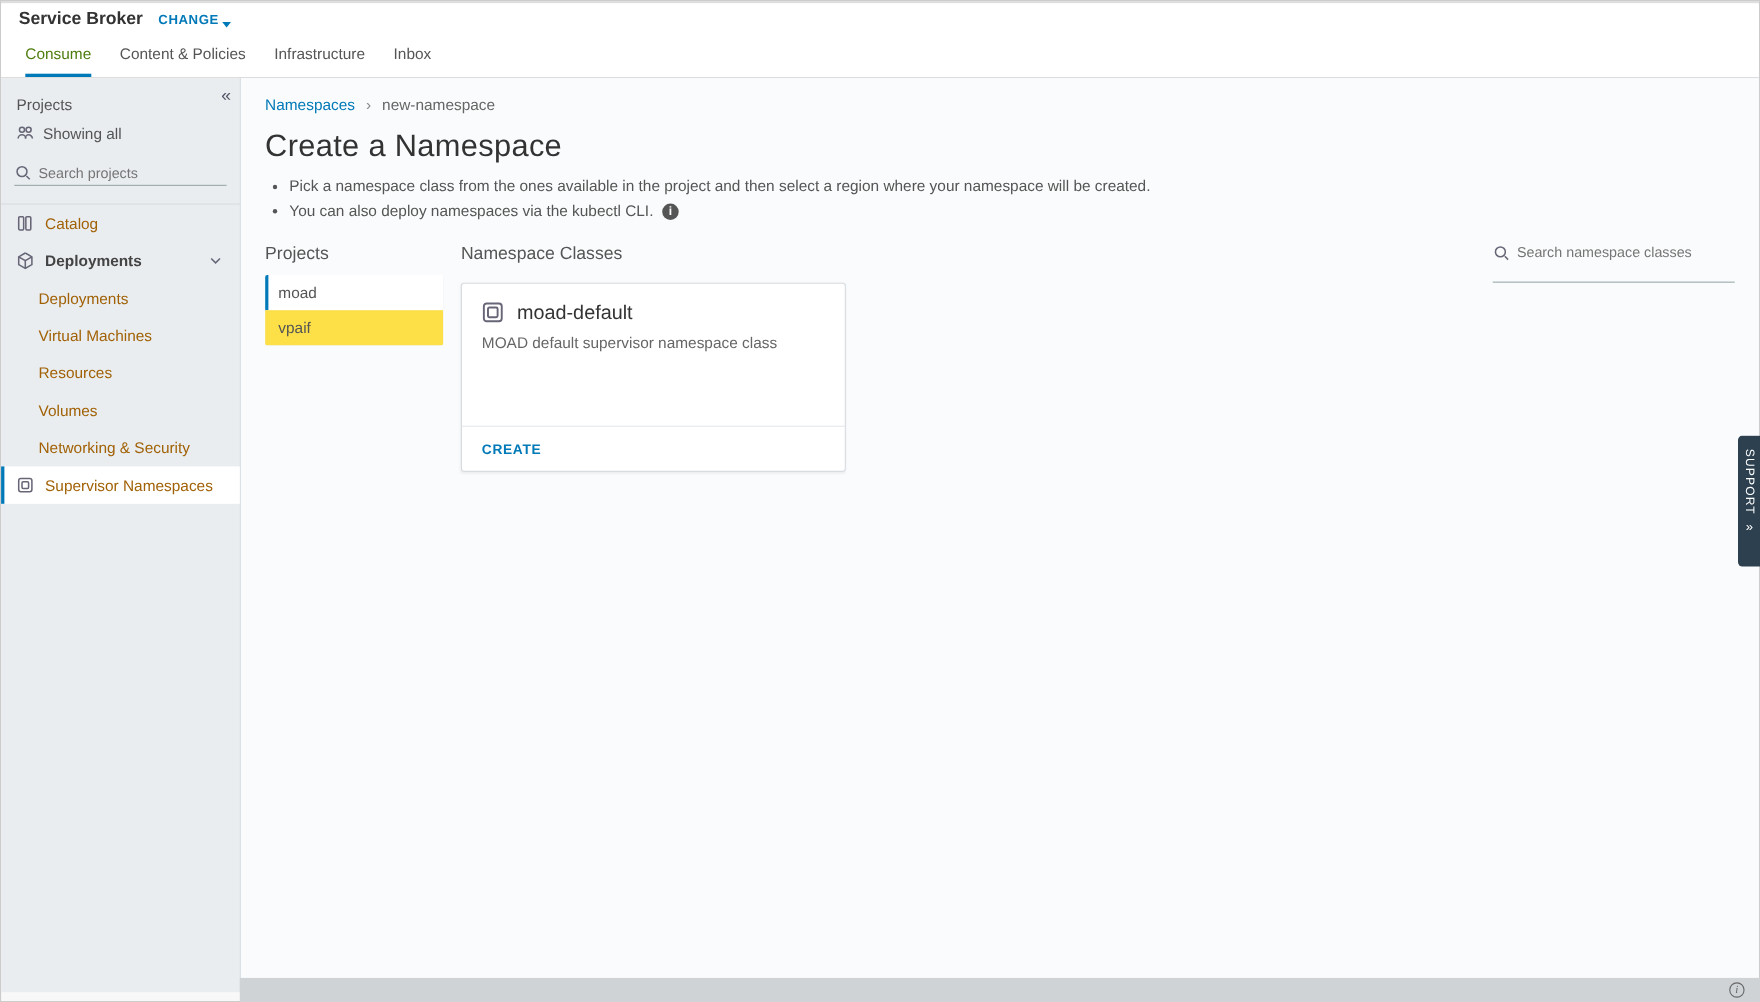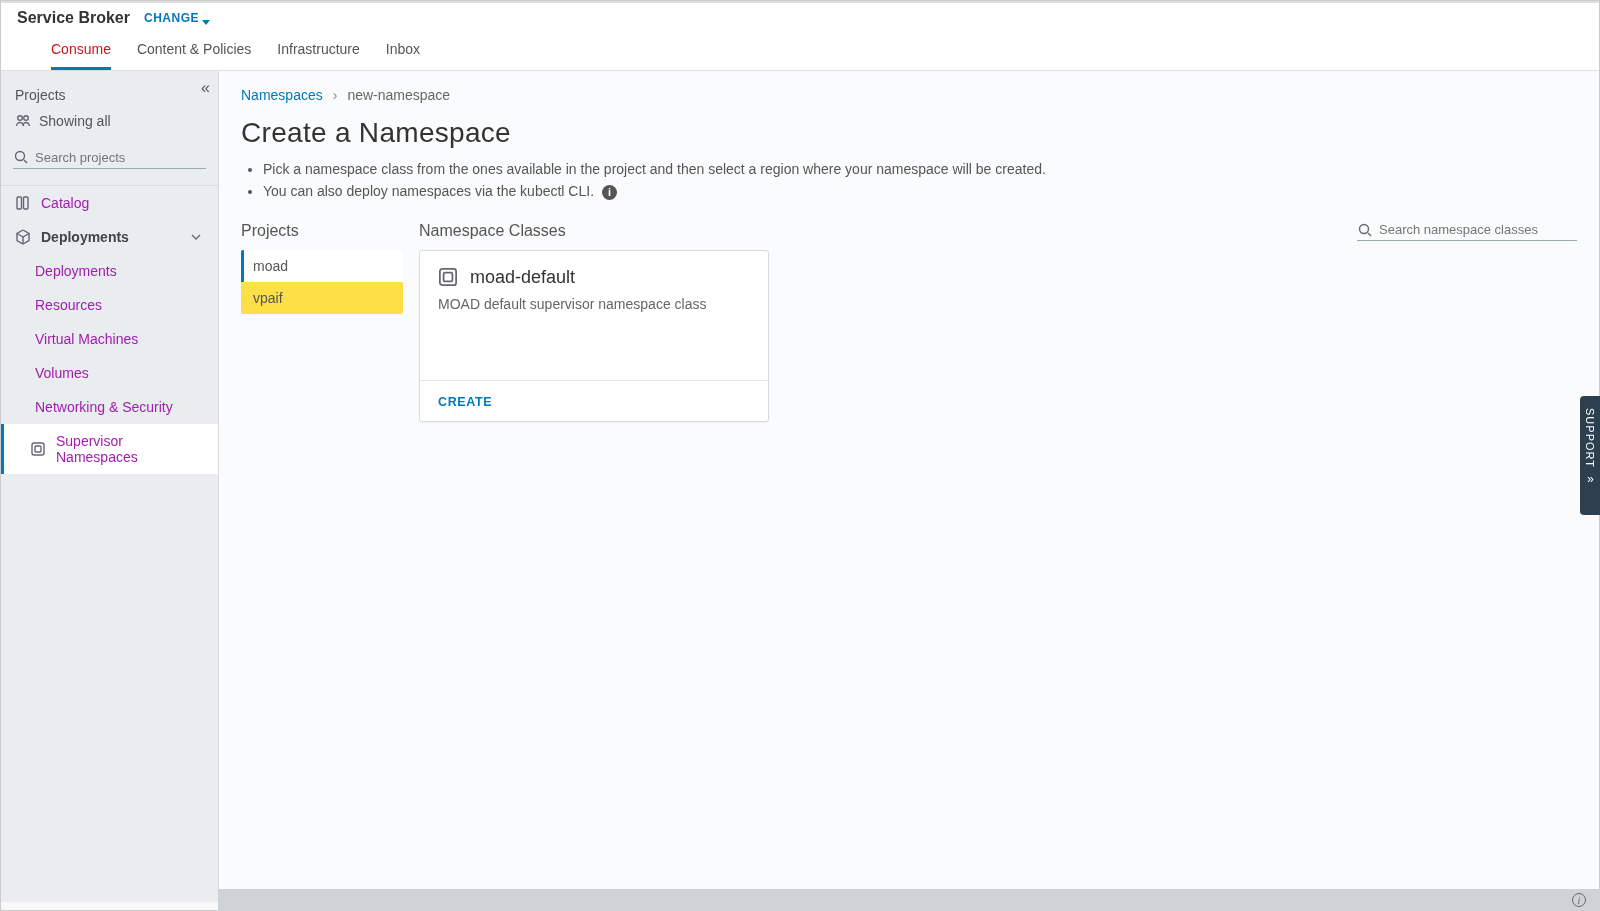--- a/index.html
+++ b/index.html
@@ -14,37 +14,37 @@
     display: flex; align-items: center; gap: 14px;
     padding: 6px 16px 4px 16px; background: #fff;
   }
   .app-title { font-size: 16px; font-weight: 700; color: #333; }
   .change-link { font-size: 12px; font-weight: 600; color: #0079b8; letter-spacing: .5px; display: flex; align-items: flex-end; gap: 3px; cursor: pointer; }
   .chev { width: 0; height: 0; border-left: 4px solid transparent; border-right: 4px solid transparent; border-top: 5px solid #0079b8; display: inline-block; }
 
   
   .tabs { display: flex; gap: 26px; padding: 10px 22px 0 22px; background: #fff; border-bottom: 1px solid #ddd; }
   .tab { padding-bottom: 10px; color: #555; cursor: pointer; }
-  .tab.active { color: #b91c1c; font-weight: 500; border-bottom: 3px solid #0079b8; margin-left: 28px; }
+  .tab.active { color: #4d7c0f; font-weight: 500; border-bottom: 3px solid #0079b8; }
 
   
   .content-row { display: flex; height: calc(100% - 78px); }
   .sidebar { width: 218px; background: #eaedf0; border-right: 1px solid #d7dce0; position: relative; display: flex; flex-direction: column; }
   .sidebar-collapse { position: absolute; right: 8px; top: 8px; color: #556; cursor: pointer; font-size: 16px; }
 
   .side-section-hd { padding: 16px 14px 4px 14px; color: #555; font-size: 14px; }
   .side-showing { display: flex; align-items: flex-start; gap: 8px; padding: 6px 14px; color: #555; cursor: pointer; }
   .side-search { margin: 14px 12px 16px 12px; border-bottom: 1px solid #9aa; display: flex; align-items: center; gap: 6px; padding-bottom: 3px; }
   .side-search input { border: none; background: transparent; outline: none; width: 100%; font-size: 13px; color: #555; }
   .side-divider { height: 1px; background: #d7dce0; margin: 0; }
 
-  .nav-item { display: flex; align-items: center; gap: 10px; padding: 9px 14px; color: #a21caf; cursor: pointer; }
+  .nav-item { display: flex; align-items: center; gap: 10px; padding: 9px 14px; color: #a16207; cursor: pointer; }
   .nav-item.bold { font-weight: 600; color: #444; }
   .nav-item.sub { padding-left: 34px; font-weight: 400; }
-  .nav-item.active { background: #fff; border-left: 3px solid #0079b8; padding-left: 26px; }
+  .nav-item.active { background: #fff; border-left: 3px solid #0079b8; padding-left: 11px; }
   .nav-chevron { margin-left: auto; color: #777; }
 
   
   .main { flex: 1; background: #fafbfc; overflow: auto; position: relative; }
   .breadcrumb { display: flex; align-items: center; gap: 10px; padding: 16px 22px 10px 22px; font-size: 14px; }
   .breadcrumb a { color: #0079b8; text-decoration: none; cursor: pointer; }
   .breadcrumb .sep { color: #888; }
   .breadcrumb .cur { color: #666; }
 
   .page-title { font-size: 28px; font-weight: 300; padding: 4px 22px 12px 22px; color: #333; letter-spacing: .3px; }
@@ -57,21 +57,21 @@
   .col-projects { width: 162px; }
   .col-classes { flex: 1; }
   .col-head { font-size: 16px; color: #555; margin-bottom: 10px; font-weight: 400; }
 
   .proj-list { background: #eceff1; border-radius: 2px; overflow: hidden; }
   .proj-item { padding: 8px 12px; color: #555; cursor: pointer; }
   .proj-item.selected { background: #fff; border-left: 3px solid #0079b8; padding-left: 9px; }
   .proj-item.alt { background: #fde047; }
 
   .classes-row { display: flex; align-items: flex-start; gap: 20px; }
-  .search-classes { margin-left: auto; border-bottom: 1px solid #9aa; display: flex; align-items: center; gap: 6px; padding-bottom: 2px; width: 220px; }
+  .search-classes { margin-left: auto; border-bottom: 1px solid #9aa; display: flex; align-items: center; gap: 6px; padding-bottom: 18px; width: 220px; }
   .search-classes input { border: none; background: transparent; outline: none; width: 100%; font-size: 13px; color: #555; }
 
   .card { width: 350px; border: 1px solid #d7dce0; background: #fff; border-radius: 3px; box-shadow: 0 1px 2px rgba(0,0,0,.05); }
   .card-body { padding: 16px 18px 48px 18px; }
   .card-title { display: flex; align-items: center; gap: 12px; font-size: 18px; color: #333; font-weight: 400; margin-bottom: 8px; }
   .card-desc { font-size: 14px; color: #666; }
   .card-footer { border-top: 1px solid #e5e8eb; padding: 12px 18px; margin-top: 20px; }
   .create-link { color: #0079b8; font-size: 12.5px; font-weight: 600; letter-spacing: .6px; cursor: pointer; }
 
   
@@ -144,22 +144,22 @@
           <polyline points="8,1 14,4.5 14,11.5 8,15 2,11.5 2,4.5 8,1"></polyline>
           <polyline points="2,4.5 8,8 14,4.5"></polyline>
           <line x1="8" y1="8" x2="8" y2="15"></line>
         </svg>
       <span>Deployments</span>
       <svg class="ico nav-chevron" viewBox="0 0 16 16">
           <polyline points="4,6 8,10 12,6"></polyline>
         </svg>
     </div>
     <div class="nav-item sub">Deployments</div>
+    <div class="nav-item sub">Virtual Machines</div>
     <div class="nav-item sub">Resources</div>
-    <div class="nav-item sub">Virtual Machines</div>
     <div class="nav-item sub">Volumes</div>
     <div class="nav-item sub">Networking &amp; Security</div>
 
     <div class="nav-item active">
       <svg class="ico" viewBox="0 0 16 16">
           <rect x="2" y="2" width="12" height="12" rx="2"></rect>
           <rect x="5" y="5" width="6" height="6" rx="1"></rect>
         </svg>
       <span>Supervisor Namespaces</span>
     </div>

